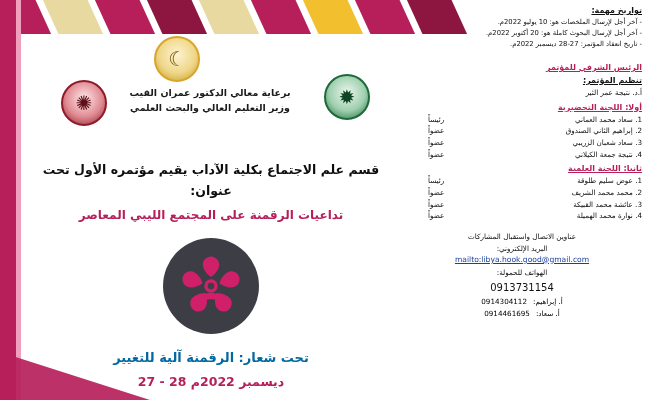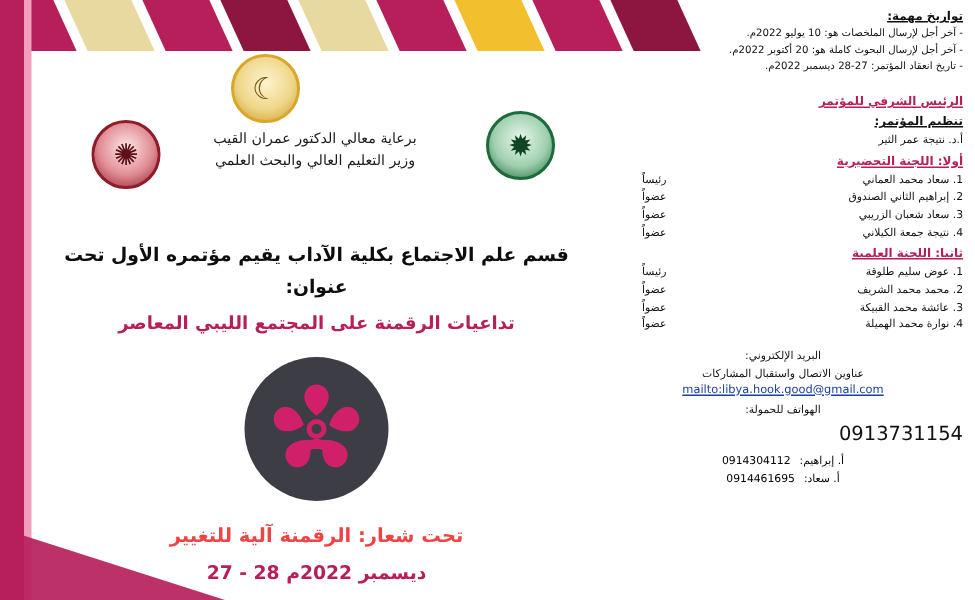--- a/index.html
+++ b/index.html
@@ -112,21 +112,21 @@
 
   .logo-left  { right: 6px; top: 40px; width: 86px; }
   .logo-right { left: 10px; top: 46px; width: 96px; }
 
   .patron {
     position: absolute;
     left: 98px; top: 52px;
     width: 172px;
     text-align: center;
     font-size: 9.5px;
-    font-weight: normal;
+    font-weight: bold;
     color: #1b1b1b;
     line-height: 1.55;
     direction: rtl;
   }
 
   
   .title-block {
     margin-top: 6px;
     text-align: center;
     direction: rtl;
@@ -165,21 +165,21 @@
 
   
   .slogan {
     margin-top: 16px;
     text-align: center;
     direction: rtl;
   }
   .slogan-main {
     font-size: 13px;
     font-weight: bold;
-    color: #ef4444;
+    color: #0369a1;
   }
   .slogan-date {
     margin-top: 9px;
     font-size: 12.5px;
     font-weight: bold;
     color: #b61f5a;
     direction: ltr;
   }
 
   
@@ -216,22 +216,22 @@
   .r-mail {
     text-align: center;
     font-size: 7.6px;
     color: #1b3fa0;
     text-decoration: underline;
     direction: ltr;
     word-break: break-all;
   }
   .r-label { font-size: 7.2px; color: #111; }
   .r-phone {
-    text-align: right;
-    font-size: 13px;
+    text-align: center;
+    font-size: 10px;
     color: #111;
     direction: ltr;
     line-height: 1.7;
   }
   .r-phone-row {
     display: flex;
     justify-content: center;
     gap: 6px;
     direction: rtl;
     font-size: 7.2px;
@@ -377,24 +377,24 @@
     </div>
     <div class="r-item">
       <span>4. نوارة محمد الهميلة</span>
       <span class="role">عضواً</span>
     </div>
   </div>
 
   <div class="hr-space"></div>
 
   <div class="r-section">
+    <div class="r-center">عناوين الاتصال واستقبال المشاركات</div>
     <div class="r-center">
       <span class="r-label">البريد الإلكتروني:</span>
     </div>
-    <div class="r-center">عناوين الاتصال واستقبال المشاركات</div>
     <div class="r-mail">mailto:libya.hook.good@gmail.com</div>
   </div>
 
   <div class="r-section">
     <div class="r-center">الهواتف للحمولة:</div>
     <div class="r-phone">0913731154</div>
     <div class="r-phone-row">
       <span>أ. إبراهيم:</span>
       <span>0914304112</span>
     </div>

